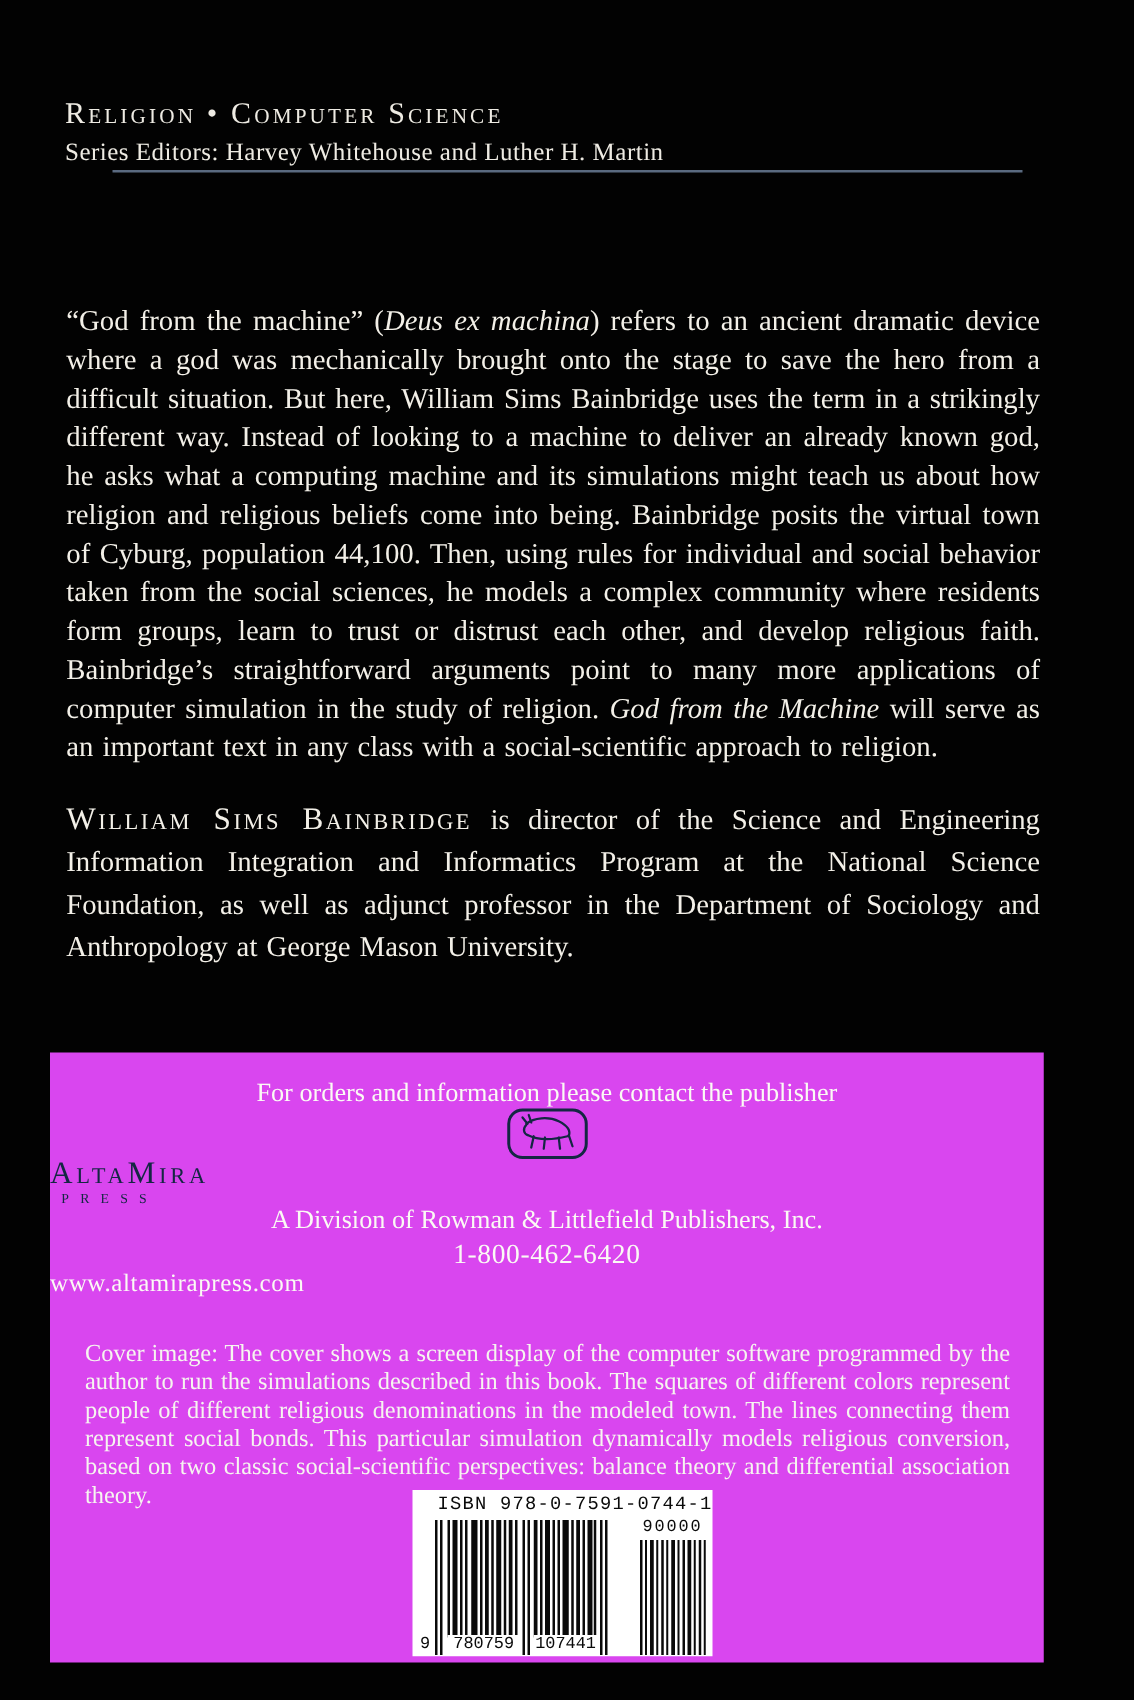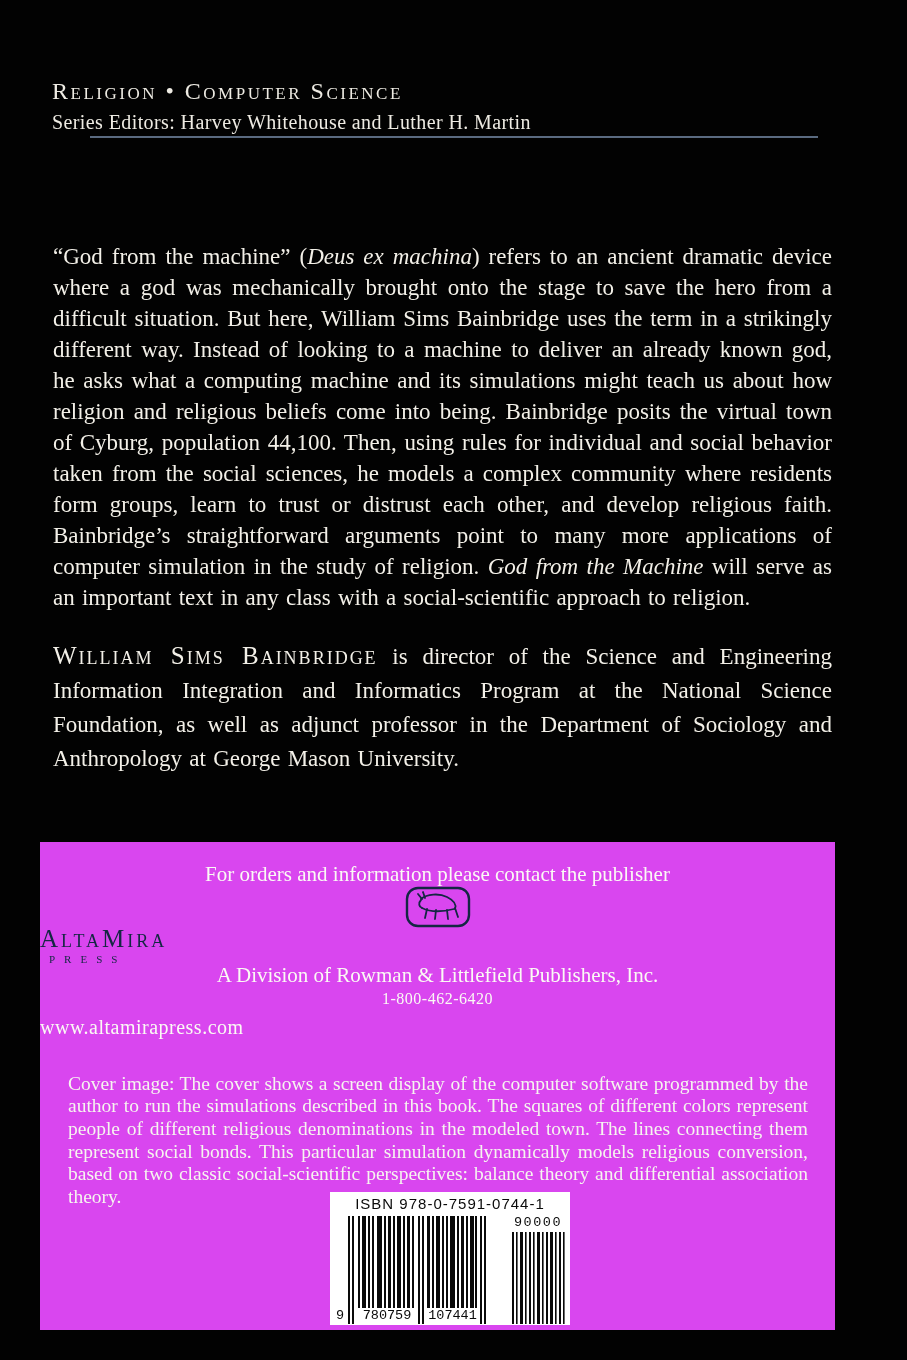--- a/index.html
+++ b/index.html
@@ -101,21 +101,21 @@
     padding-left: 9px;
     color: #142743;
     line-height: 1;
   }
   .pub-division {
     position: absolute; top: 121px; left: 0; width: 100%;
     text-align: center; font-size: 21px; color: #fbfaf4;
   }
   .pub-phone {
     position: absolute; top: 148px; left: 0; width: 100%;
-    text-align: center; font-size: 16px; letter-spacing: 0.5px; color: #fbfaf4;
+    text-align: center; font-size: 22px; letter-spacing: 0.5px; color: #fbfaf4;
   }
   .pub-site {
     position: absolute; top: 174px; left: 0; width: 100%;
     text-align: left; font-size: 20px; letter-spacing: 0.5px; color: #fbfaf4;
   }
   .cover-note {
     position: absolute; top: 211px; left: 28px;
     width: 740px;
     font-size: 19.5px;
     line-height: 22.7px;
@@ -125,22 +125,22 @@
 
   
   .barcode-box {
     position: absolute; left: 290px; top: 350px;
     width: 240px; height: 133px;
     background: #ffffff;
     color: #0a0a0a;
   }
   .isbn-label {
     position: absolute; top: 3px; left: 0; width: 100%;
-    text-align: center;
-    font-family: Liberation Sans, sans-serif;
+    text-align: right;
+    font-family: Liberation Mono, monospace;
     font-size: 15px; letter-spacing: 1px;
     color: #0a0a0a;
     white-space: nowrap;
   }
   .ean-main { position: absolute; left: 4px; top: 24px; width: 156px; height: 108px; }
   .ean-main svg { position: absolute; left: 0; top: 0; }
   .ean-digit {
     position: absolute; top: 92px; height: 16px;
     background: #ffffff;
     font-family: "Liberation Mono", "DejaVu Sans Mono", monospace;

